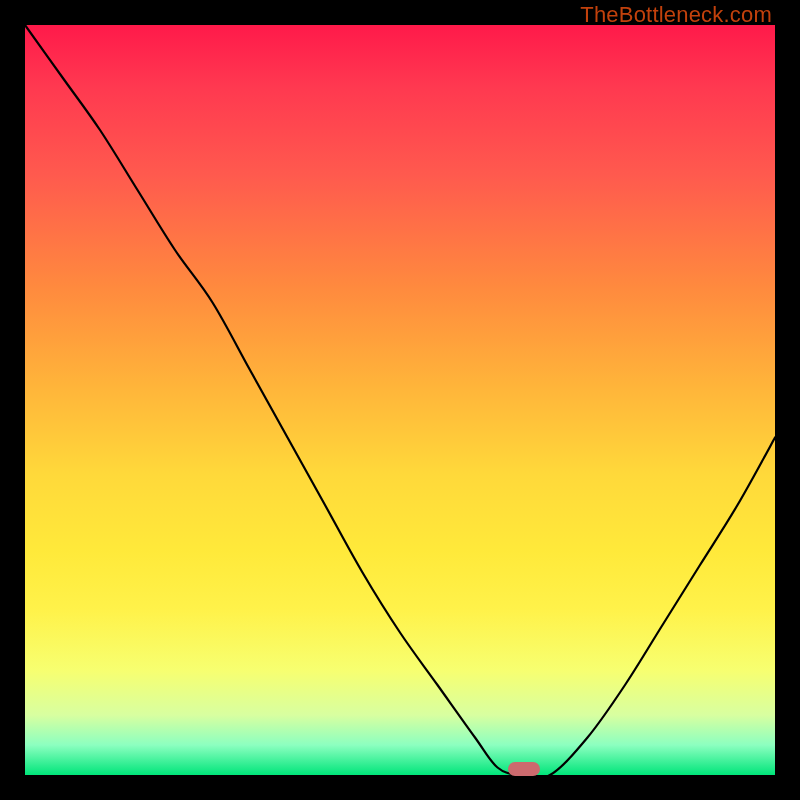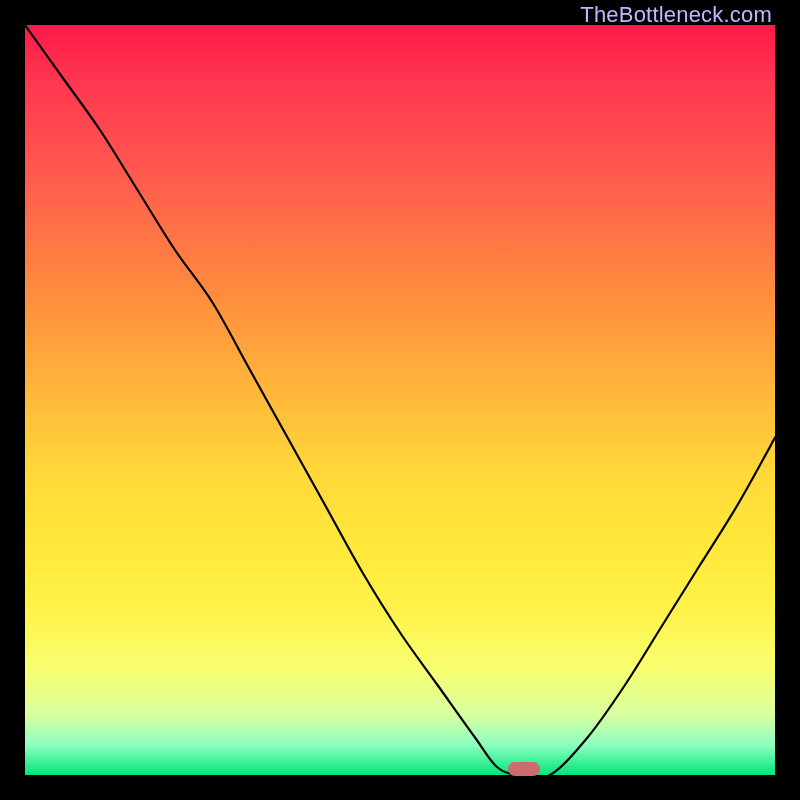--- a/index.html
+++ b/index.html
@@ -39,21 +39,21 @@
       #f7ff70 86%,
       #d8ffa0 92%,
       #8cffc0 96%,
       #00e57a 100%
     );
   }
   .watermark {
     position: absolute;
     top: 2px;
     right: 28px;
-    color: #c4b5fd;
+    color: #c2410c;
     font-size: 22px;
     letter-spacing: 0.2px;
     font-weight: 500;
     user-select: none;
   }
   svg.curve {
     position: absolute;
     left: 0;
     top: 0;
     width: 750px;

